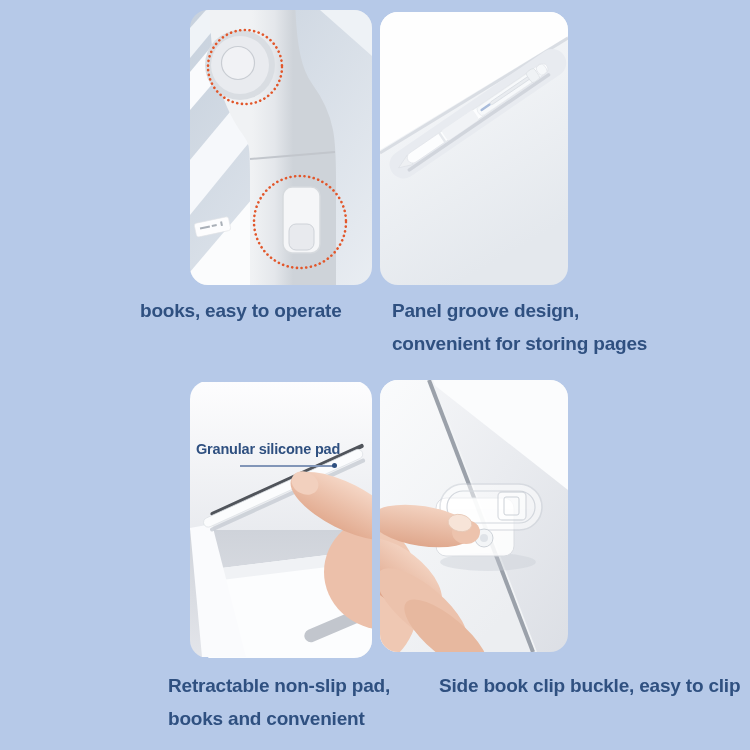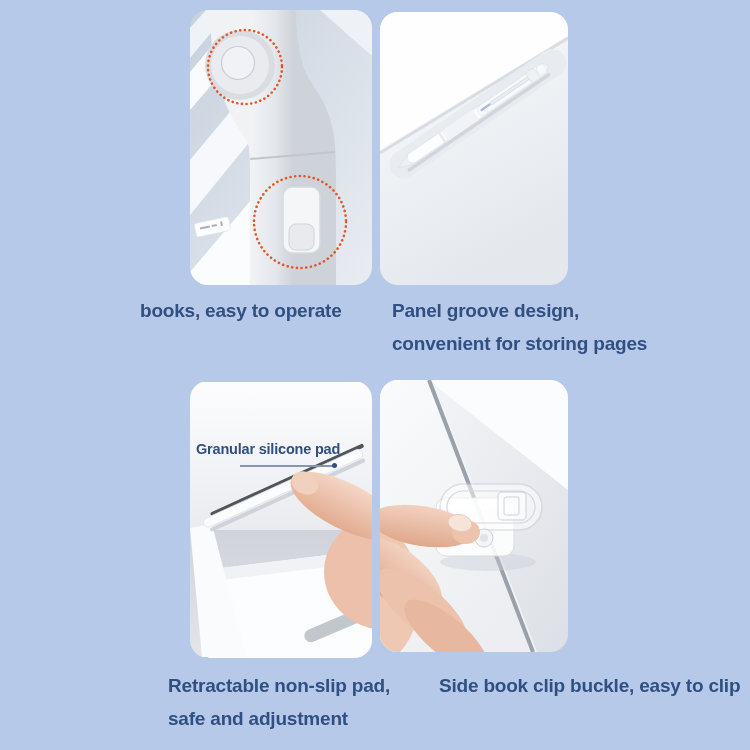--- a/index.html
+++ b/index.html
@@ -227,19 +227,19 @@
 
   <div class="caption c1">
     <div>books, easy to operate</div>
   </div>
   <div class="caption c2">
     <div>Panel groove design,</div>
     <div>convenient for storing pages</div>
   </div>
   <div class="caption c3">
     <div>Retractable non-slip pad,</div>
-    <div>safe and adjustment</div>
+    <div>books and convenient</div>
   </div>
   <div class="caption c4">
     <div>Side book clip buckle, easy to clip</div>
   </div>
 
 </div>
 
 </body></html>

